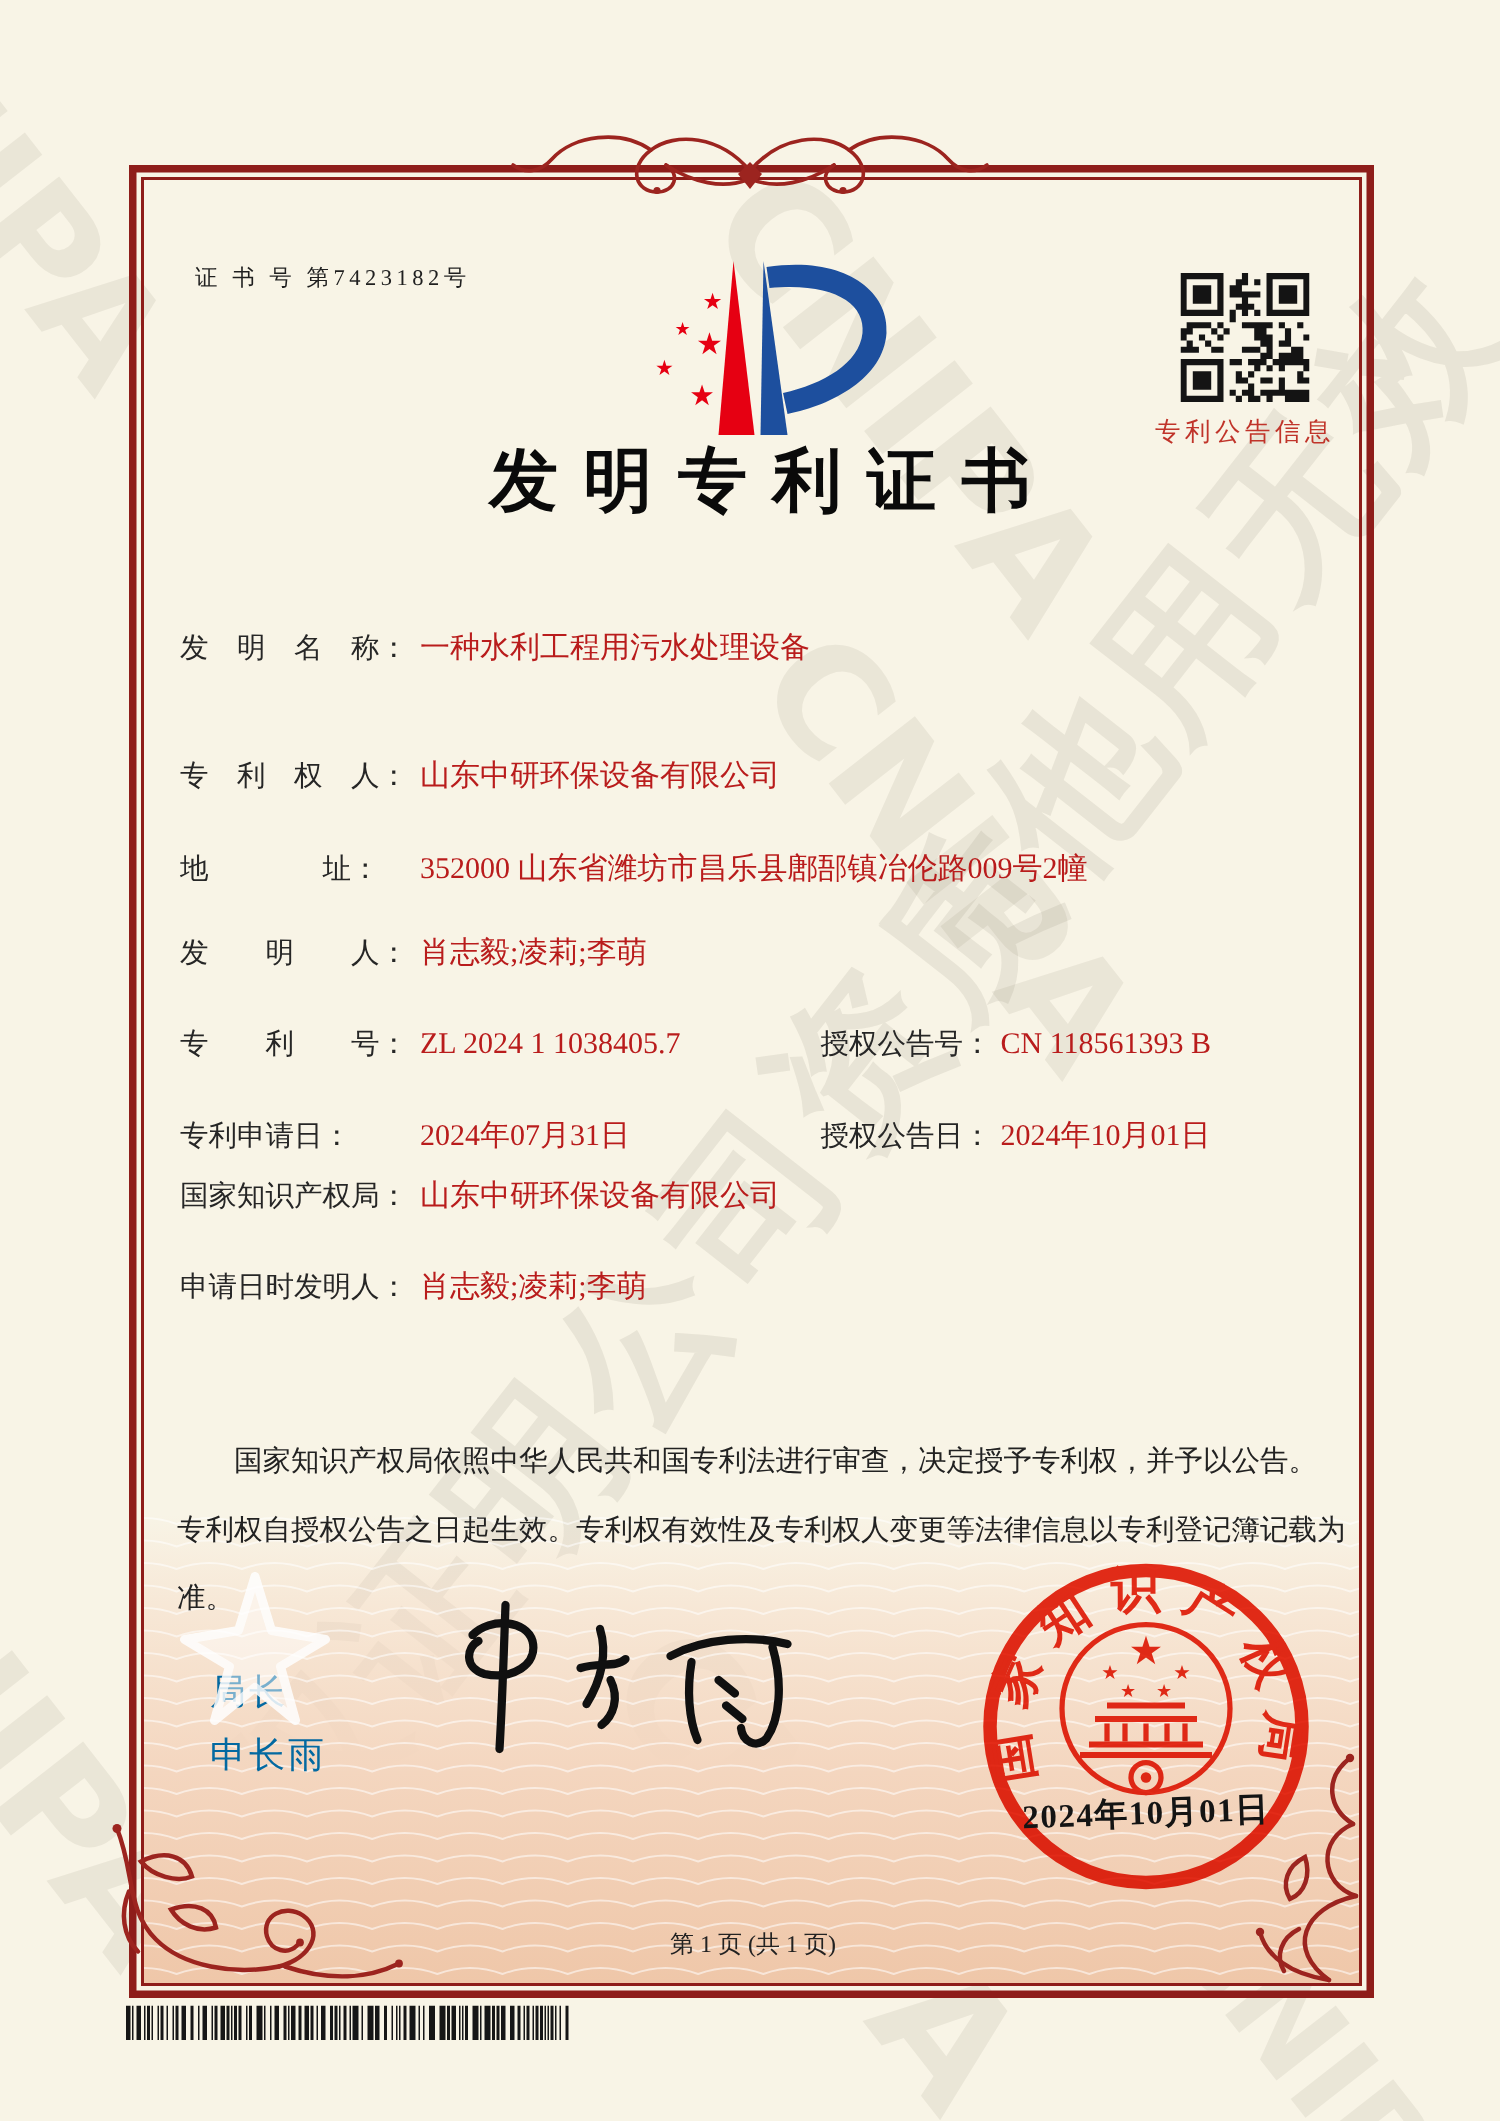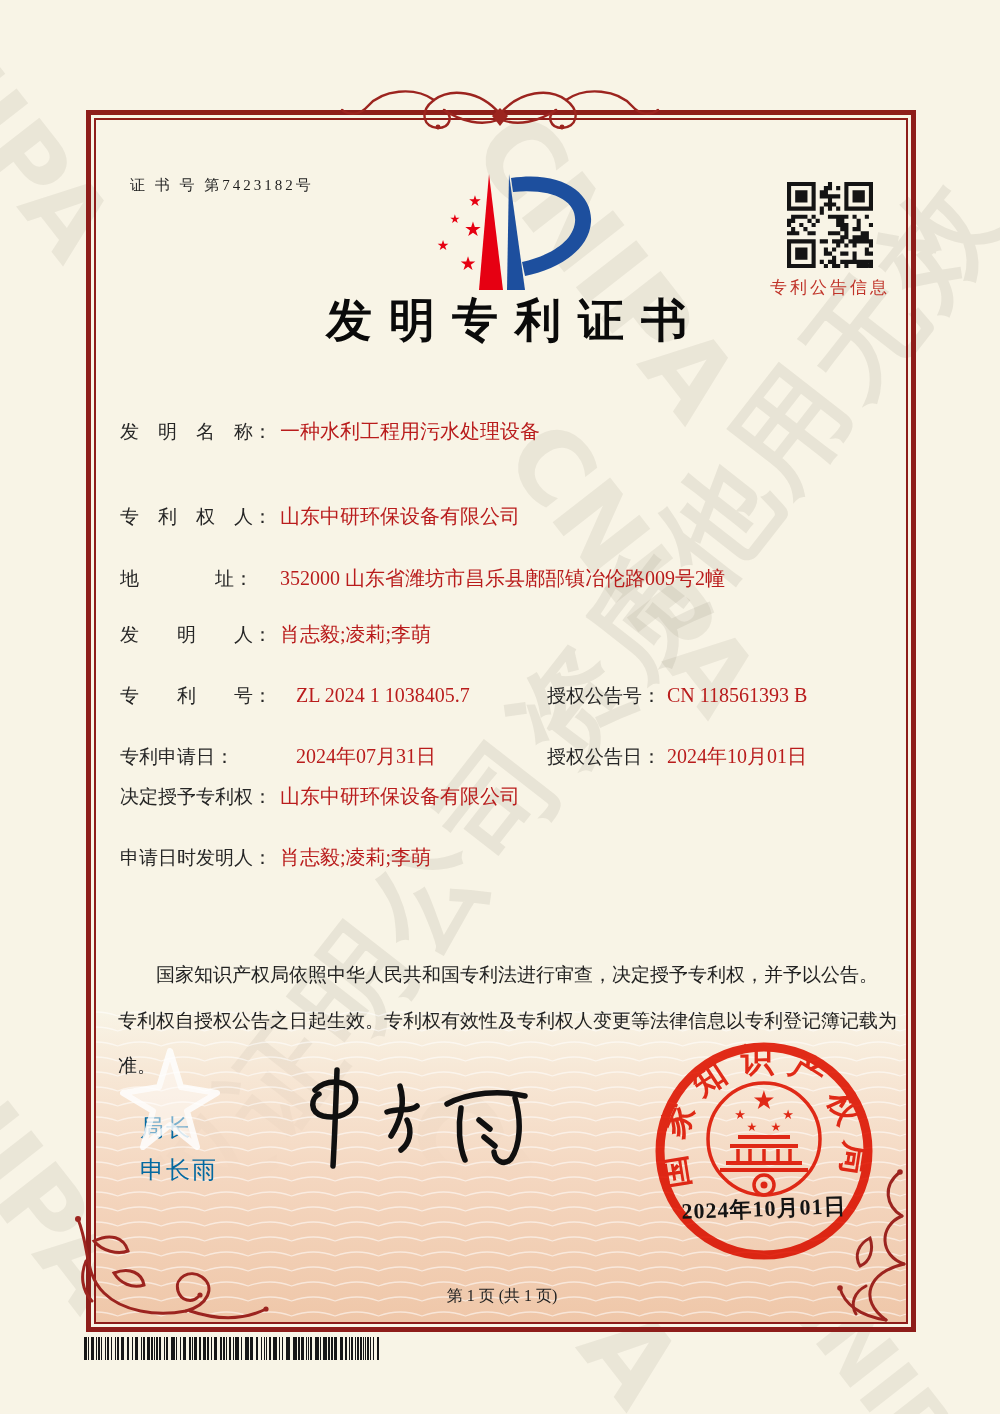--- a/index.html
+++ b/index.html
@@ -37,21 +37,21 @@
   .title{
     position:absolute; left:0; right:0; top:290px; z-index:4;
     text-align:center; font-size:46px; font-weight:bold; color:#0a0a0a;
     letter-spacing:17px; padding-left:30px;
   }
   
   .fields{position:absolute; left:120px; right:96px; top:418px; z-index:4;}
   .frow{display:flex; align-items:baseline; height:30px;}
   .flabel{flex:none; width:154px; font-size:19px; color:#262626;}
   .fvalue{font-size:20px; color:#b91c1c; margin-left:6px; white-space:nowrap;}
-  .fcol1{flex:none; width:427px; display:flex; align-items:baseline;gap:16px;}
+  .fcol1{flex:none; width:427px; display:flex; align-items:baseline;}
   .mb55{margin-bottom:55px}.mb32{margin-bottom:32px}.mb26{margin-bottom:26px}
   .mb30{margin-bottom:30px}.mb27{margin-bottom:10px}.mb31{margin-bottom:31px}
   
   .decl{position:absolute; left:118px; right:88px; top:952px; z-index:4;
         font-size:19px; line-height:2.4; color:#222;}
   .decl .l1{text-indent:2em;}
   
   .signer{position:absolute; left:140px; z-index:4; font-size:24px; color:#0369a1; letter-spacing:2px;}
   .sig-svg{position:absolute; left:275px; top:1062px; z-index:4;}
   .white-star{position:absolute; left:95px; top:1045px; z-index:5; opacity:.85;}
@@ -208,21 +208,21 @@
     </div>
     <div class="frow mb27">
       <span class="fcol1">
         <span class="flabel">专利申请日：</span>
         <span class="fvalue">2024年07月31日</span>
       </span>
       <span class="flabel" style="width:auto">授权公告日：</span>
       <span class="fvalue">2024年10月01日</span>
     </div>
     <div class="frow mb31">
-      <span class="flabel">决定授予专利权：</span>
+      <span class="flabel">国家知识产权局：</span>
       <span class="fvalue">山东中研环保设备有限公司</span>
     </div>
     <div class="frow">
       <span class="flabel">申请日时发明人：</span>
       <span class="fvalue">肖志毅;凌莉;李萌</span>
     </div>
   </div>
 
   <div class="decl">
     <div class="l1">国家知识产权局依照中华人民共和国专利法进行审查，决定授予专利权，并予以公告。</div>

